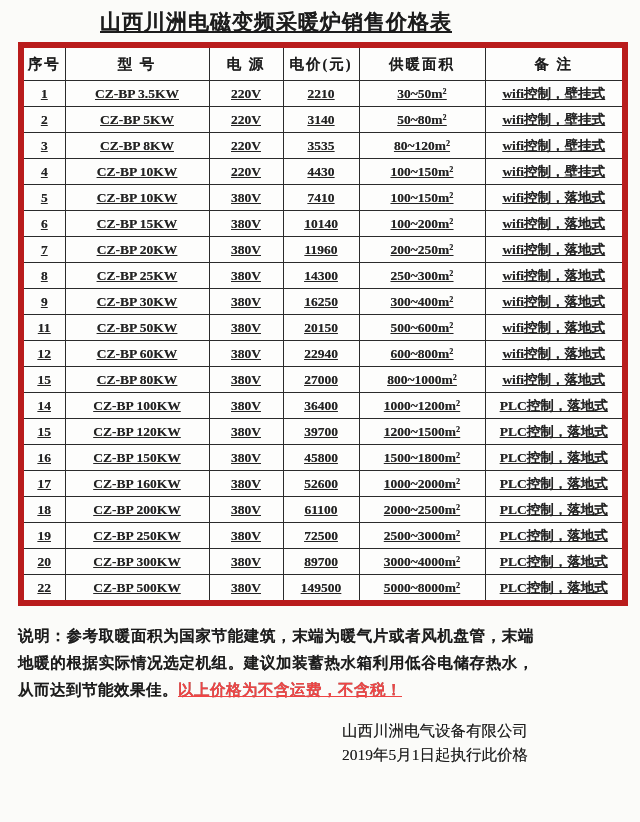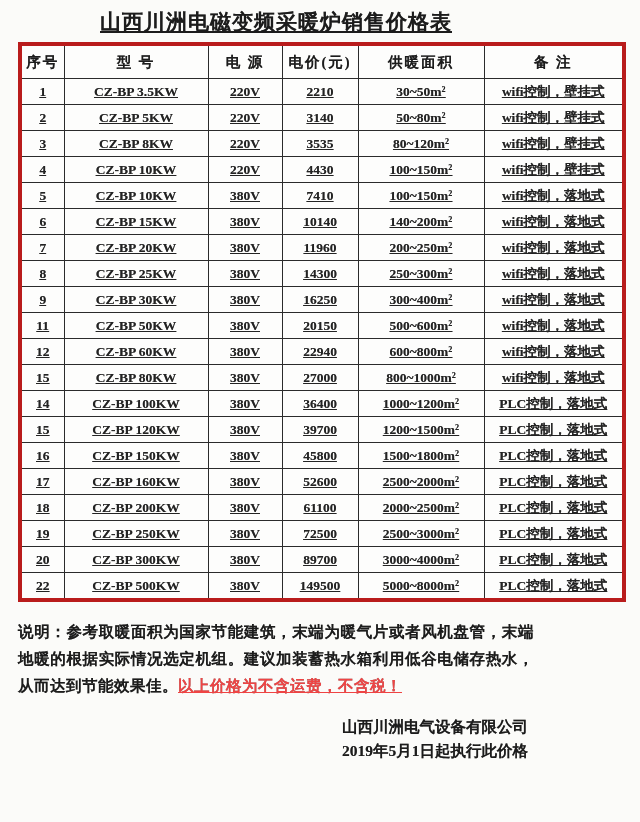--- a/index.html
+++ b/index.html
@@ -31,21 +31,21 @@
     width:604px;
     background:#fdfdfc;
   }
   .price-table th,.price-table td{
     border:1.5px solid #2b2b2b;
     padding:0 2px;
     text-align:center;
     overflow:hidden;
     white-space:nowrap;
   }
-  .price-table{border:4px solid #b91c1c;padding-left:9px;}
+  .price-table{border:6px solid #b91c1c;padding-left:9px;}
   .price-table thead th{
     height:32px;
     font-size:14.5px;
     font-weight:bold;
     letter-spacing:2px;
     text-shadow:0 0 .5px rgba(0,0,0,.5);
   }
   .price-table tbody td{
     height:25px;
     font-size:13.5px;
@@ -65,21 +65,21 @@
     text-shadow:0 0 .5px rgba(0,0,0,.5);
   }
   .note .red-part{
     color:#ef4444;
     text-decoration:underline;
   }
   .signature{
     margin-top:10px;
     text-align:right;
     font-size:15.5px;
-    font-weight:bold;
+    font-weight:normal;
     line-height:1.55;
     padding-right:6px;
     text-shadow:0 0 .5px rgba(0,0,0,.5);
   }
 </style>
 </head>
 <body>
 
 <div class="page">
 
@@ -143,21 +143,21 @@
           <td class="c-volt">380V</td>
           <td class="c-price">7410</td>
           <td class="c-area">100~150m²</td>
           <td class="c-remark">wifi控制，落地式</td>
         </tr>
         <tr>
           <td class="c-num">6</td>
           <td class="c-model">CZ-BP 15KW</td>
           <td class="c-volt">380V</td>
           <td class="c-price">10140</td>
-          <td class="c-area">140~200m²</td>
+          <td class="c-area">100~200m²</td>
           <td class="c-remark">wifi控制，落地式</td>
         </tr>
         <tr>
           <td class="c-num">7</td>
           <td class="c-model">CZ-BP 20KW</td>
           <td class="c-volt">380V</td>
           <td class="c-price">11960</td>
           <td class="c-area">200~250m²</td>
           <td class="c-remark">wifi控制，落地式</td>
         </tr>
@@ -223,21 +223,21 @@
           <td class="c-volt">380V</td>
           <td class="c-price">45800</td>
           <td class="c-area">1500~1800m²</td>
           <td class="c-remark">PLC控制，落地式</td>
         </tr>
         <tr>
           <td class="c-num">17</td>
           <td class="c-model">CZ-BP 160KW</td>
           <td class="c-volt">380V</td>
           <td class="c-price">52600</td>
-          <td class="c-area">2500~2000m²</td>
+          <td class="c-area">1000~2000m²</td>
           <td class="c-remark">PLC控制，落地式</td>
         </tr>
         <tr>
           <td class="c-num">18</td>
           <td class="c-model">CZ-BP 200KW</td>
           <td class="c-volt">380V</td>
           <td class="c-price">61100</td>
           <td class="c-area">2000~2500m²</td>
           <td class="c-remark">PLC控制，落地式</td>
         </tr>

